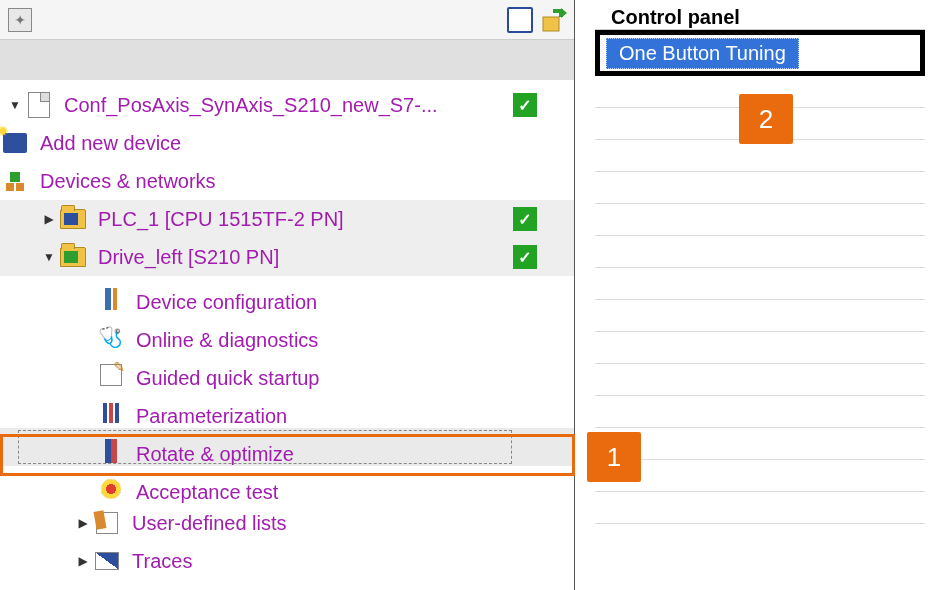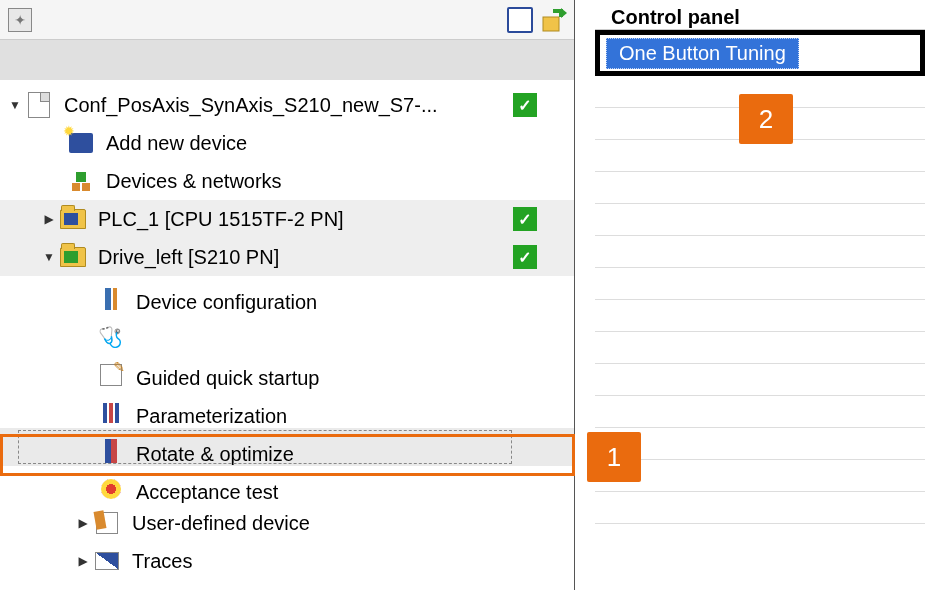--- a/index.html
+++ b/index.html
@@ -76,21 +76,21 @@
     width: 30px;
     height: 30px;
     margin-right: 10px;
     display: flex;
     align-items: center;
     justify-content: center;
     flex-shrink: 0;
   }
   .label {
     flex: 1;
-    color: #000000;
+    color: #a21caf;
     font-size: 20px;
     white-space: nowrap;
     overflow: hidden;
     text-overflow: ellipsis;
   }
   .checkmark-col {
     width: 65px;
     display: flex;
     justify-content: flex-start;
     align-items: center;
@@ -102,21 +102,21 @@
     background: #23a323;
     display: flex;
     align-items: center;
     justify-content: center;
     color: #fff;
     font-weight: bold;
     font-size: 16px;
   }
   .indent-0 { padding-left: 6px; }
   .indent-1 { padding-left: 40px; }
-  .indent-2 { padding-left: 66px; }
+  .indent-2 { }
   .indent-3 { padding-left: 96px; align-items: flex-end; }
   .selected-row {
     background: #eaeaea;
   }
   .highlight-1 {
     position: absolute;
     left: 0;
     top: 434px;
     width: 575px;
     height: 42px;
@@ -327,20 +327,21 @@
           </div>
         </div>
       <div class="label">Device configuration</div>
       <div class="checkmark-col"></div>
     </div>
 
     <div class="tree-row indent-3">
       <div class="icon">
           <span class="ico-diag">🩺</span>
         </div>
+      <div class="label">Online &amp; diagnostics</div>
       <div class="checkmark-col"></div>
     </div>
 
     <div class="tree-row indent-3">
       <div class="icon">
           <div class="ico-guided"></div>
         </div>
       <div class="label">Guided quick startup</div>
       <div class="checkmark-col"></div>
     </div>
@@ -375,21 +376,21 @@
         </div>
       <div class="label">Acceptance test</div>
       <div class="checkmark-col"></div>
     </div>
 
     <div class="tree-row" style="padding-left:74px">
       <div class="caret">▶</div>
       <div class="icon">
           <div class="ico-lists"></div>
         </div>
-      <div class="label">User-defined device</div>
+      <div class="label">User-defined lists</div>
       <div class="checkmark-col"></div>
     </div>
 
     <div class="tree-row" style="padding-left:74px">
       <div class="caret">▶</div>
       <div class="icon">
           <div class="ico-traces"></div>
         </div>
       <div class="label">Traces</div>
       <div class="checkmark-col"></div>

